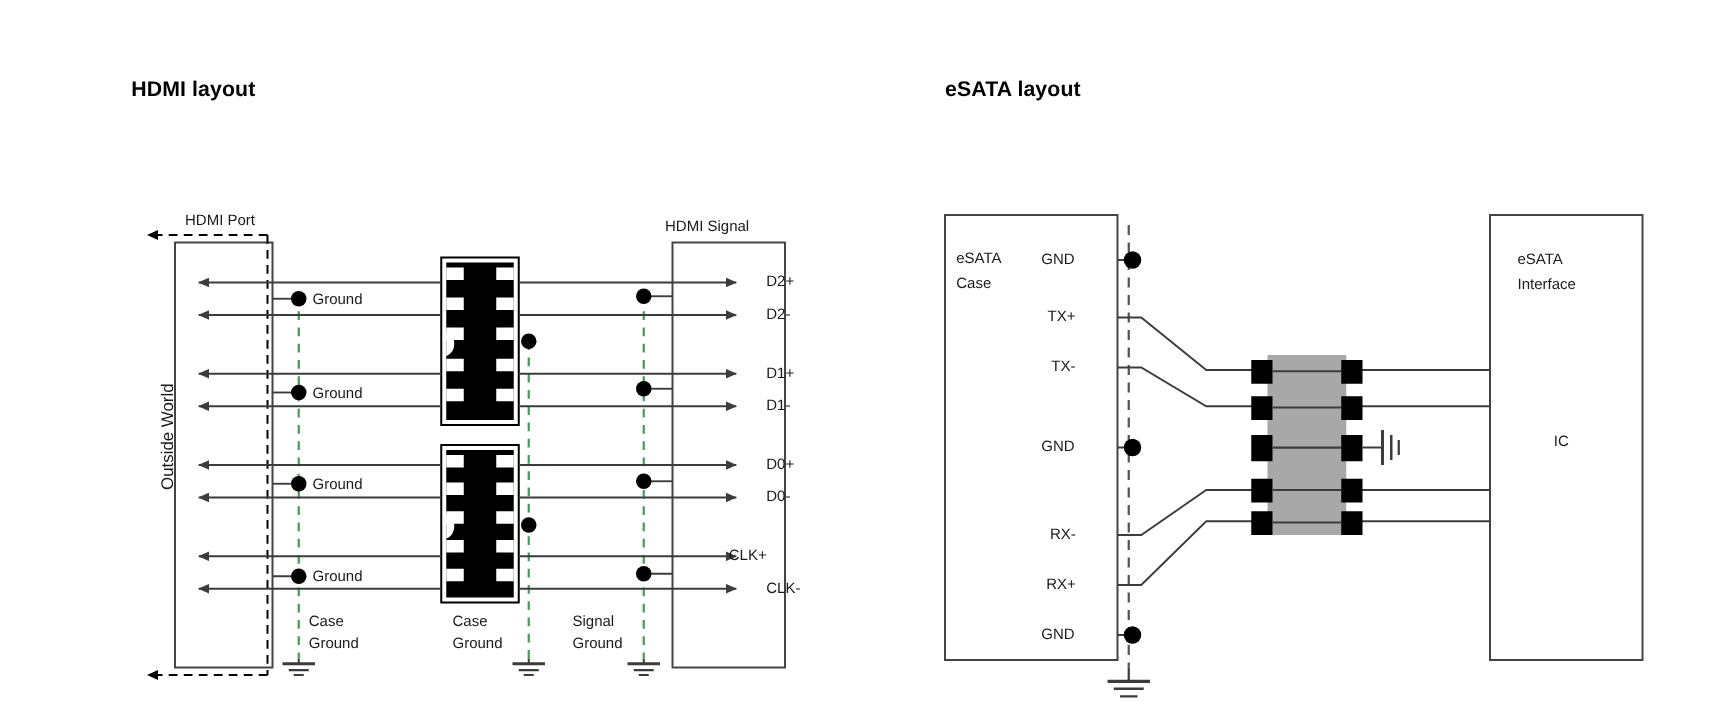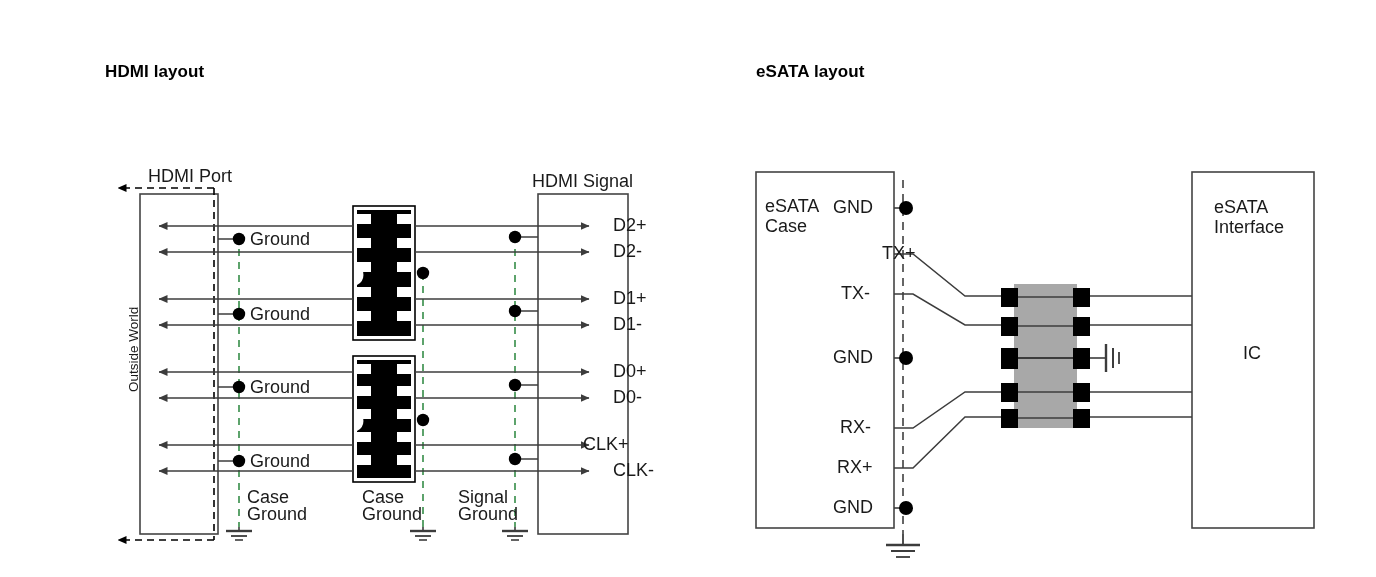--- a/index.html
+++ b/index.html
@@ -30,21 +30,21 @@
   #hdmi-title { left: 105px; top: 62px; }
   #esata-title { left: 756px; top: 62px; }
 
   .svg-layer {
     position: absolute;
     left: 0;
     top: 0;
   }
   .lbl {
     position: absolute;
-    font-size: 18px;
+    font-size: 12px;
     color: #1a1a1a;
     white-space: pre;
     line-height: 16px;
   }
   .vert-label {
     position: absolute;
     font-size: 13.5px;
     color: #1a1a1a;
     white-space: nowrap;
     transform-origin: 0 0;
@@ -312,21 +312,21 @@
   <div class="lbl" style="left:362px; top:489px;">Case</div>
   <div class="lbl" style="left:362px; top:506px;">Ground</div>
 
   <div class="lbl" style="left:458px; top:489px;text-align:center;">Signal</div>
   <div class="lbl" style="left:458px; top:506px;">Ground</div>
 
   <div class="lbl" style="left:765px; top:198px;">eSATA</div>
   <div class="lbl" style="left:765px; top:218px;">Case</div>
 
   <div class="lbl" style="left:833px; top:199px;">GND</div>
-  <div class="lbl" style="left:882px; top:245px;">TX+</div>
+  <div class="lbl" style="left:838px; top:245px;">TX+</div>
   <div class="lbl" style="left:841px; top:285px;">TX-</div>
   <div class="lbl" style="left:833px; top:349px;">GND</div>
   <div class="lbl" style="left:840px; top:419px;">RX-</div>
   <div class="lbl" style="left:837px; top:459px;">RX+</div>
   <div class="lbl" style="left:833px; top:499px;">GND</div>
 
   <div class="lbl" style="left:1214px; top:199px;">eSATA</div>
   <div class="lbl" style="left:1214px; top:219px;">Interface</div>
 
   <div class="lbl" style="left:1243px; top:345px;">IC</div>

